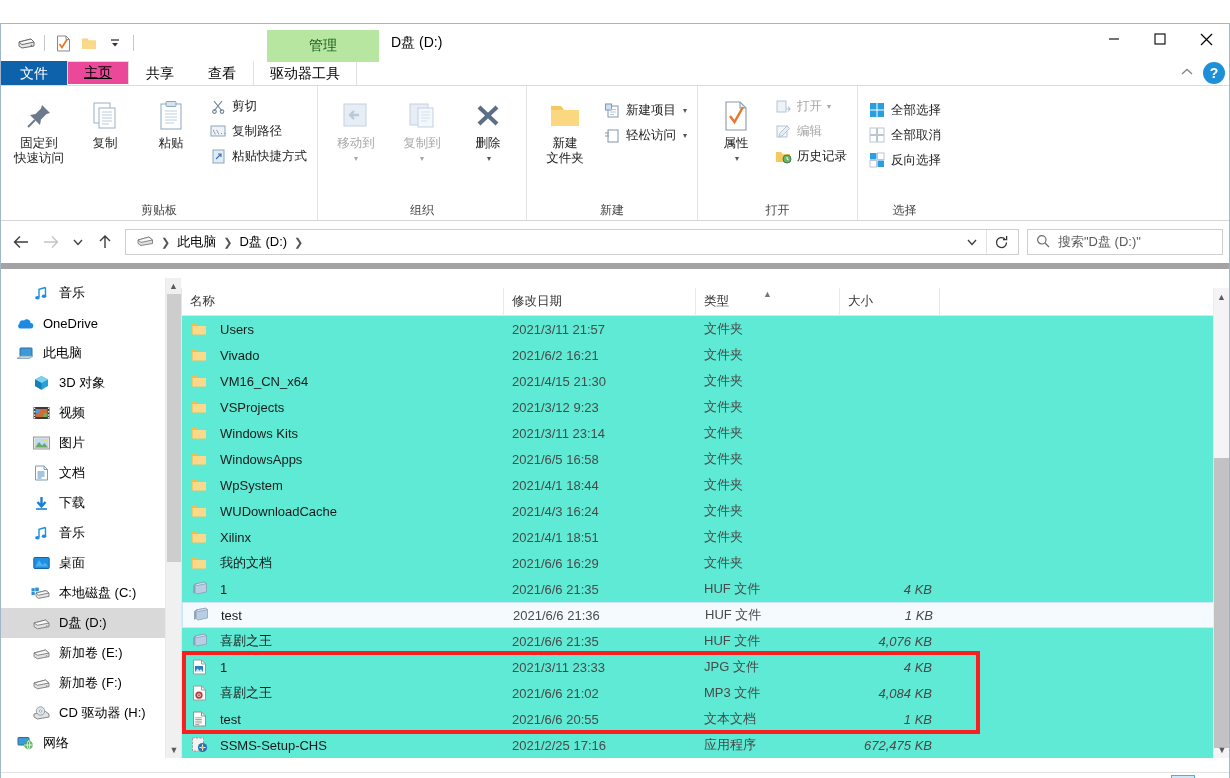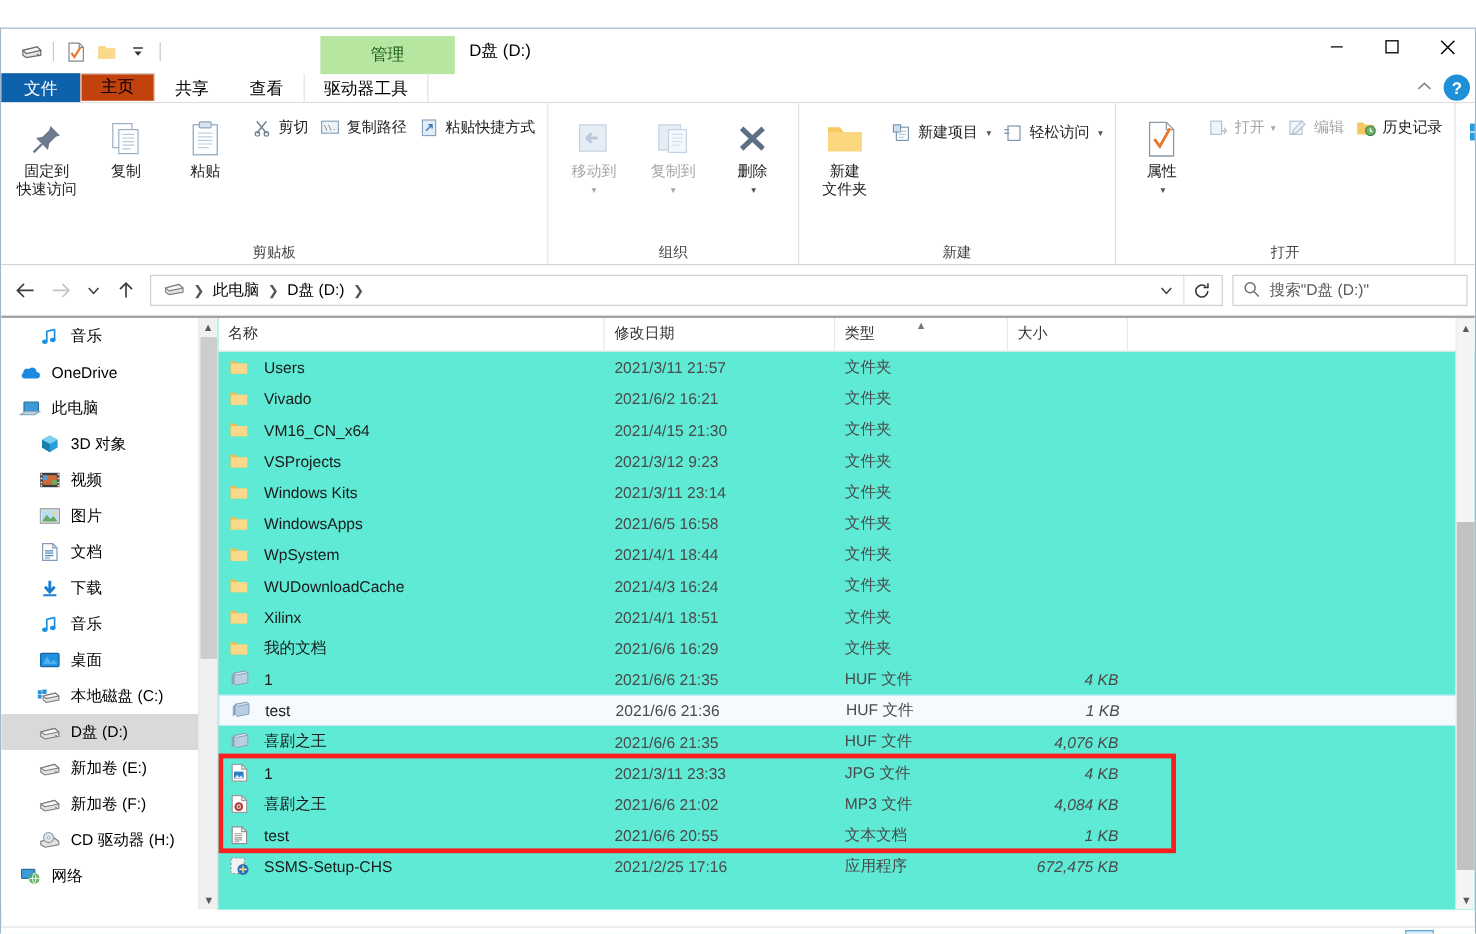--- a/index.html
+++ b/index.html
@@ -84,24 +84,24 @@
     border: 1px solid transparent;
     border-bottom: none;
     white-space: nowrap;
     text-align: right;
   }
   .tab.file {
     background: #0d62ab; color: #fff;
     padding: 0 18px;
   }
   .tab.active {
-    background: #c2410c;
+    background: #ec4899;
     border: 1px solid #dcdcdc;
     border-bottom: 1px solid #fff;
-    position: relative; z-index: 3;
+    position: relative; z-index: 3; text-decoration: underline;
   }
   .tab.ctx {
     border-left: 1px solid #e0e0e0;
     border-right: 1px solid #e0e0e0;
   }
   .ribbon-right {
     position: absolute; right: 4px; bottom: 1px;
     display: flex; align-items: center; gap: 8px;
   }
   .help-btn {
@@ -136,21 +136,21 @@
   }
   .big-btn {
     width: 64px;
     display: flex; flex-direction: column; align-items: center;
     padding-top: 6px;
     font-size: 12.5px; color: #222;
     text-align: center; line-height: 15px;
   }
   .big-btn .bicon { height: 40px; display:flex; align-items:center; justify-content:center; }
   .big-btn.disabled { color: #a6a6a6; }
-  .small-col { display: flex; padding-top: 4px; gap: 1px; }
+  .small-col { display: flex; flex-direction: column; padding-top: 4px; gap: 1px; }
   .small-btn {
     display: flex; align-items: center; gap: 5px;
     padding: 2px 4px;
     font-size: 12.5px; color: #222;
     white-space: nowrap;
     height: 24px;
   }
   .small-btn.disabled { color: #a6a6a6; }
   .small-btn .sicon { width: 18px; height: 18px; display:flex;align-items:center;justify-content:center; }
   .caret { font-size: 8px; color: #555; margin-left: 2px; }
@@ -201,21 +201,22 @@
     gap: 8px; padding: 0 8px;
     margin-left: 6px;
     color: #5a5a5a; font-size: 13px;
   }
 
   
   .main {
     position: relative;
     height: 495px;
     display: flex;
-    border-top: 2px solid #a3a3a3;
+    border-top: 6px solid #a3a3a3;
+    align-items: flex-end;
   }
   .navpane {
     width: 180px;
     background: #fff;
     position: relative;
     overflow: hidden;
   }
   .nav-item {
     display: flex; align-items: center;
     height: 30px;

